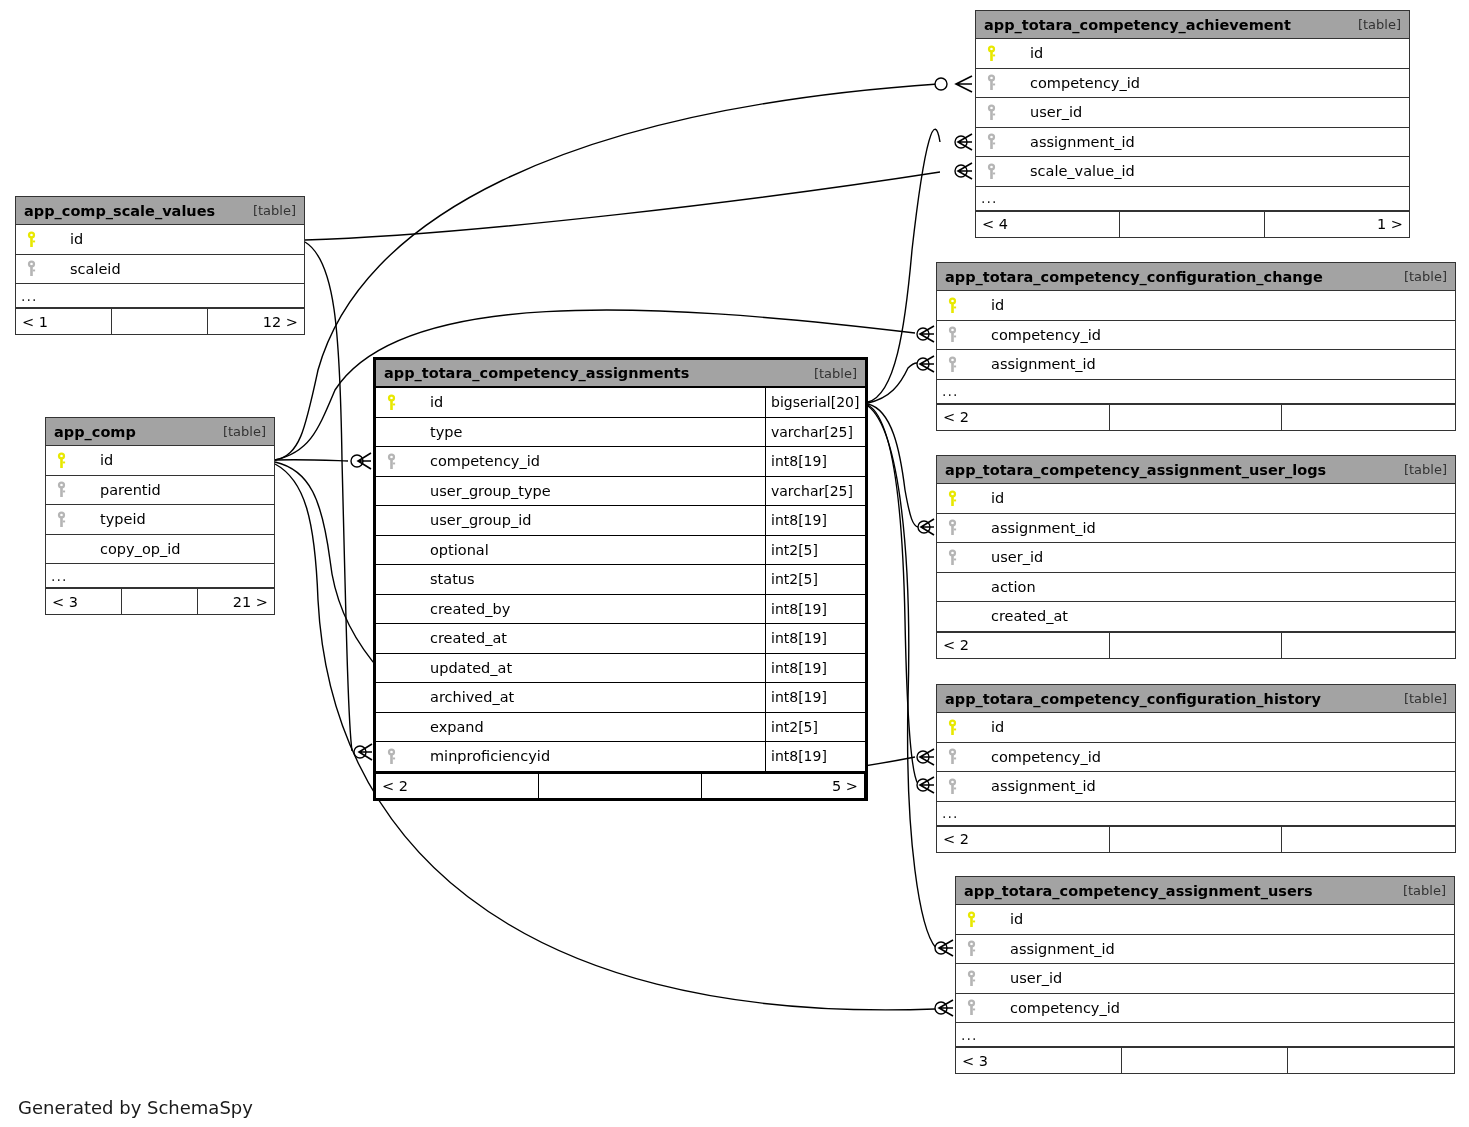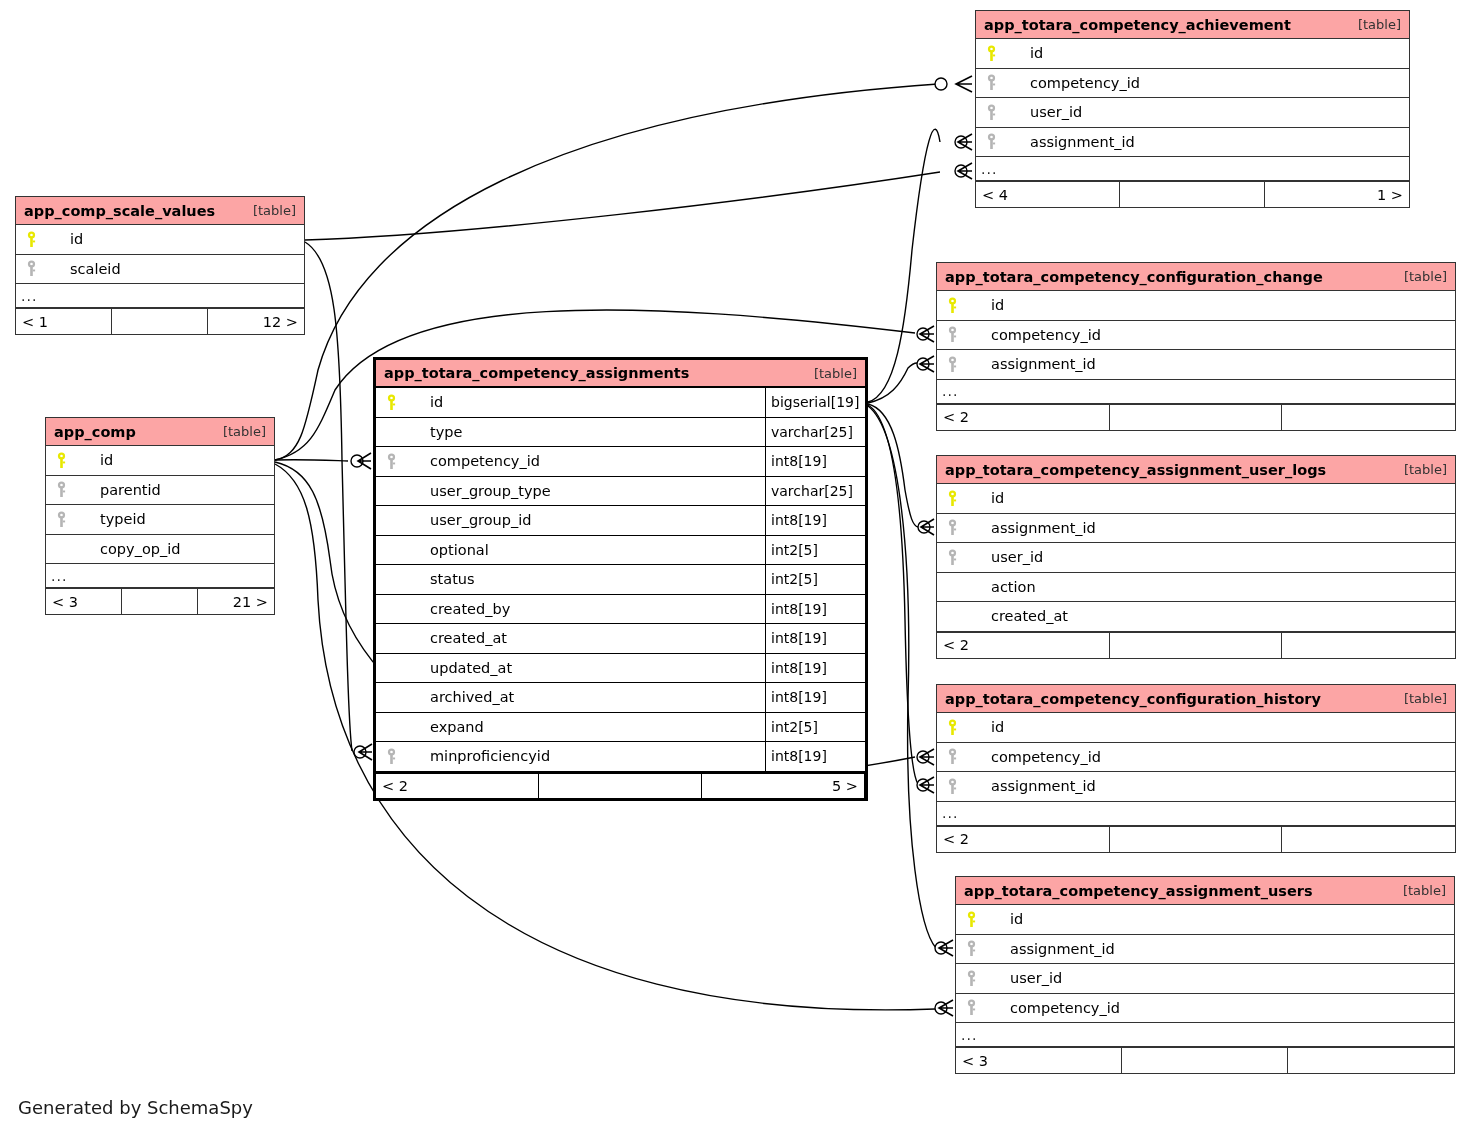--- a/index.html
+++ b/index.html
@@ -32,21 +32,21 @@
     border: 1px solid #333333;
     z-index: 2;
   }
   .tbl.emph {
     border: 3px solid #000000;
   }
   .tbl-head {
     display: flex;
     align-items: center;
     justify-content: space-between;
-    background: #fca5a5;
+    background: #a3a3a3;
     border-bottom: 1px solid #333333;
     padding: 0 8px;
     height: 28px;
     box-sizing: border-box;
   }
   .tbl.emph .tbl-head { border-bottom: 2px solid #000000; }
   .tbl-name {
     font-weight: bold;
     font-size: 14.5px;
     color: #000000;
@@ -305,21 +305,21 @@
         <div class="row">
           <span class="col-key">
             <svg class="key-icon" width="11" height="17" viewBox="0 0 11 17" xmlns="http://www.w3.org/2000/svg">
               <circle cx="5.5" cy="4" r="3.6" fill="#e8e800"></circle>
               <circle cx="5.5" cy="4" r="1.3" fill="#ffffff"></circle>
               <rect x="4.2" y="5.5" width="2.6" height="10.5" fill="#e8e800"></rect>
               <rect x="6.8" y="9.5" width="2.3" height="1.9" fill="#e8e800"></rect>
             </svg>
           </span>
           <span class="col-name">id</span>
-          <span class="col-type">bigserial[19]</span>
+          <span class="col-type">bigserial[20]</span>
         </div>
         <div class="row">
           <span class="col-key"></span>
           <span class="col-name">type</span>
           <span class="col-type">varchar[25]</span>
         </div>
         <div class="row">
           <span class="col-key">
             <svg class="key-icon" width="11" height="17" viewBox="0 0 11 17" xmlns="http://www.w3.org/2000/svg">
               <circle cx="5.5" cy="4" r="3.6" fill="#b5b5b5"></circle>
@@ -436,20 +436,31 @@
           <span class="col-key">
             <svg class="key-icon" width="11" height="17" viewBox="0 0 11 17" xmlns="http://www.w3.org/2000/svg">
               <circle cx="5.5" cy="4" r="3.6" fill="#b5b5b5"></circle>
               <circle cx="5.5" cy="4" r="1.3" fill="#ffffff"></circle>
               <rect x="4.2" y="5.5" width="2.6" height="10.5" fill="#b5b5b5"></rect>
               <rect x="6.8" y="9.5" width="2.3" height="1.9" fill="#b5b5b5"></rect>
             </svg>
           </span>
           <span class="col-name">assignment_id</span>
         </div>
+        <div class="row">
+          <span class="col-key">
+            <svg class="key-icon" width="11" height="17" viewBox="0 0 11 17" xmlns="http://www.w3.org/2000/svg">
+              <circle cx="5.5" cy="4" r="3.6" fill="#b5b5b5"></circle>
+              <circle cx="5.5" cy="4" r="1.3" fill="#ffffff"></circle>
+              <rect x="4.2" y="5.5" width="2.6" height="10.5" fill="#b5b5b5"></rect>
+              <rect x="6.8" y="9.5" width="2.3" height="1.9" fill="#b5b5b5"></rect>
+            </svg>
+          </span>
+          <span class="col-name">scale_value_id</span>
+        </div>
         <div class="row ellipsis">
           <span class="col-name">...</span>
         </div>
         <div class="footer">
           <div class="f-left">&lt; 4</div>
           <div class="f-mid"></div>
           <div class="f-right">1 &gt;</div>
         </div>
       </div>
       <div class="tbl" style="left: 936px; top: 262px; width: 520px;">

